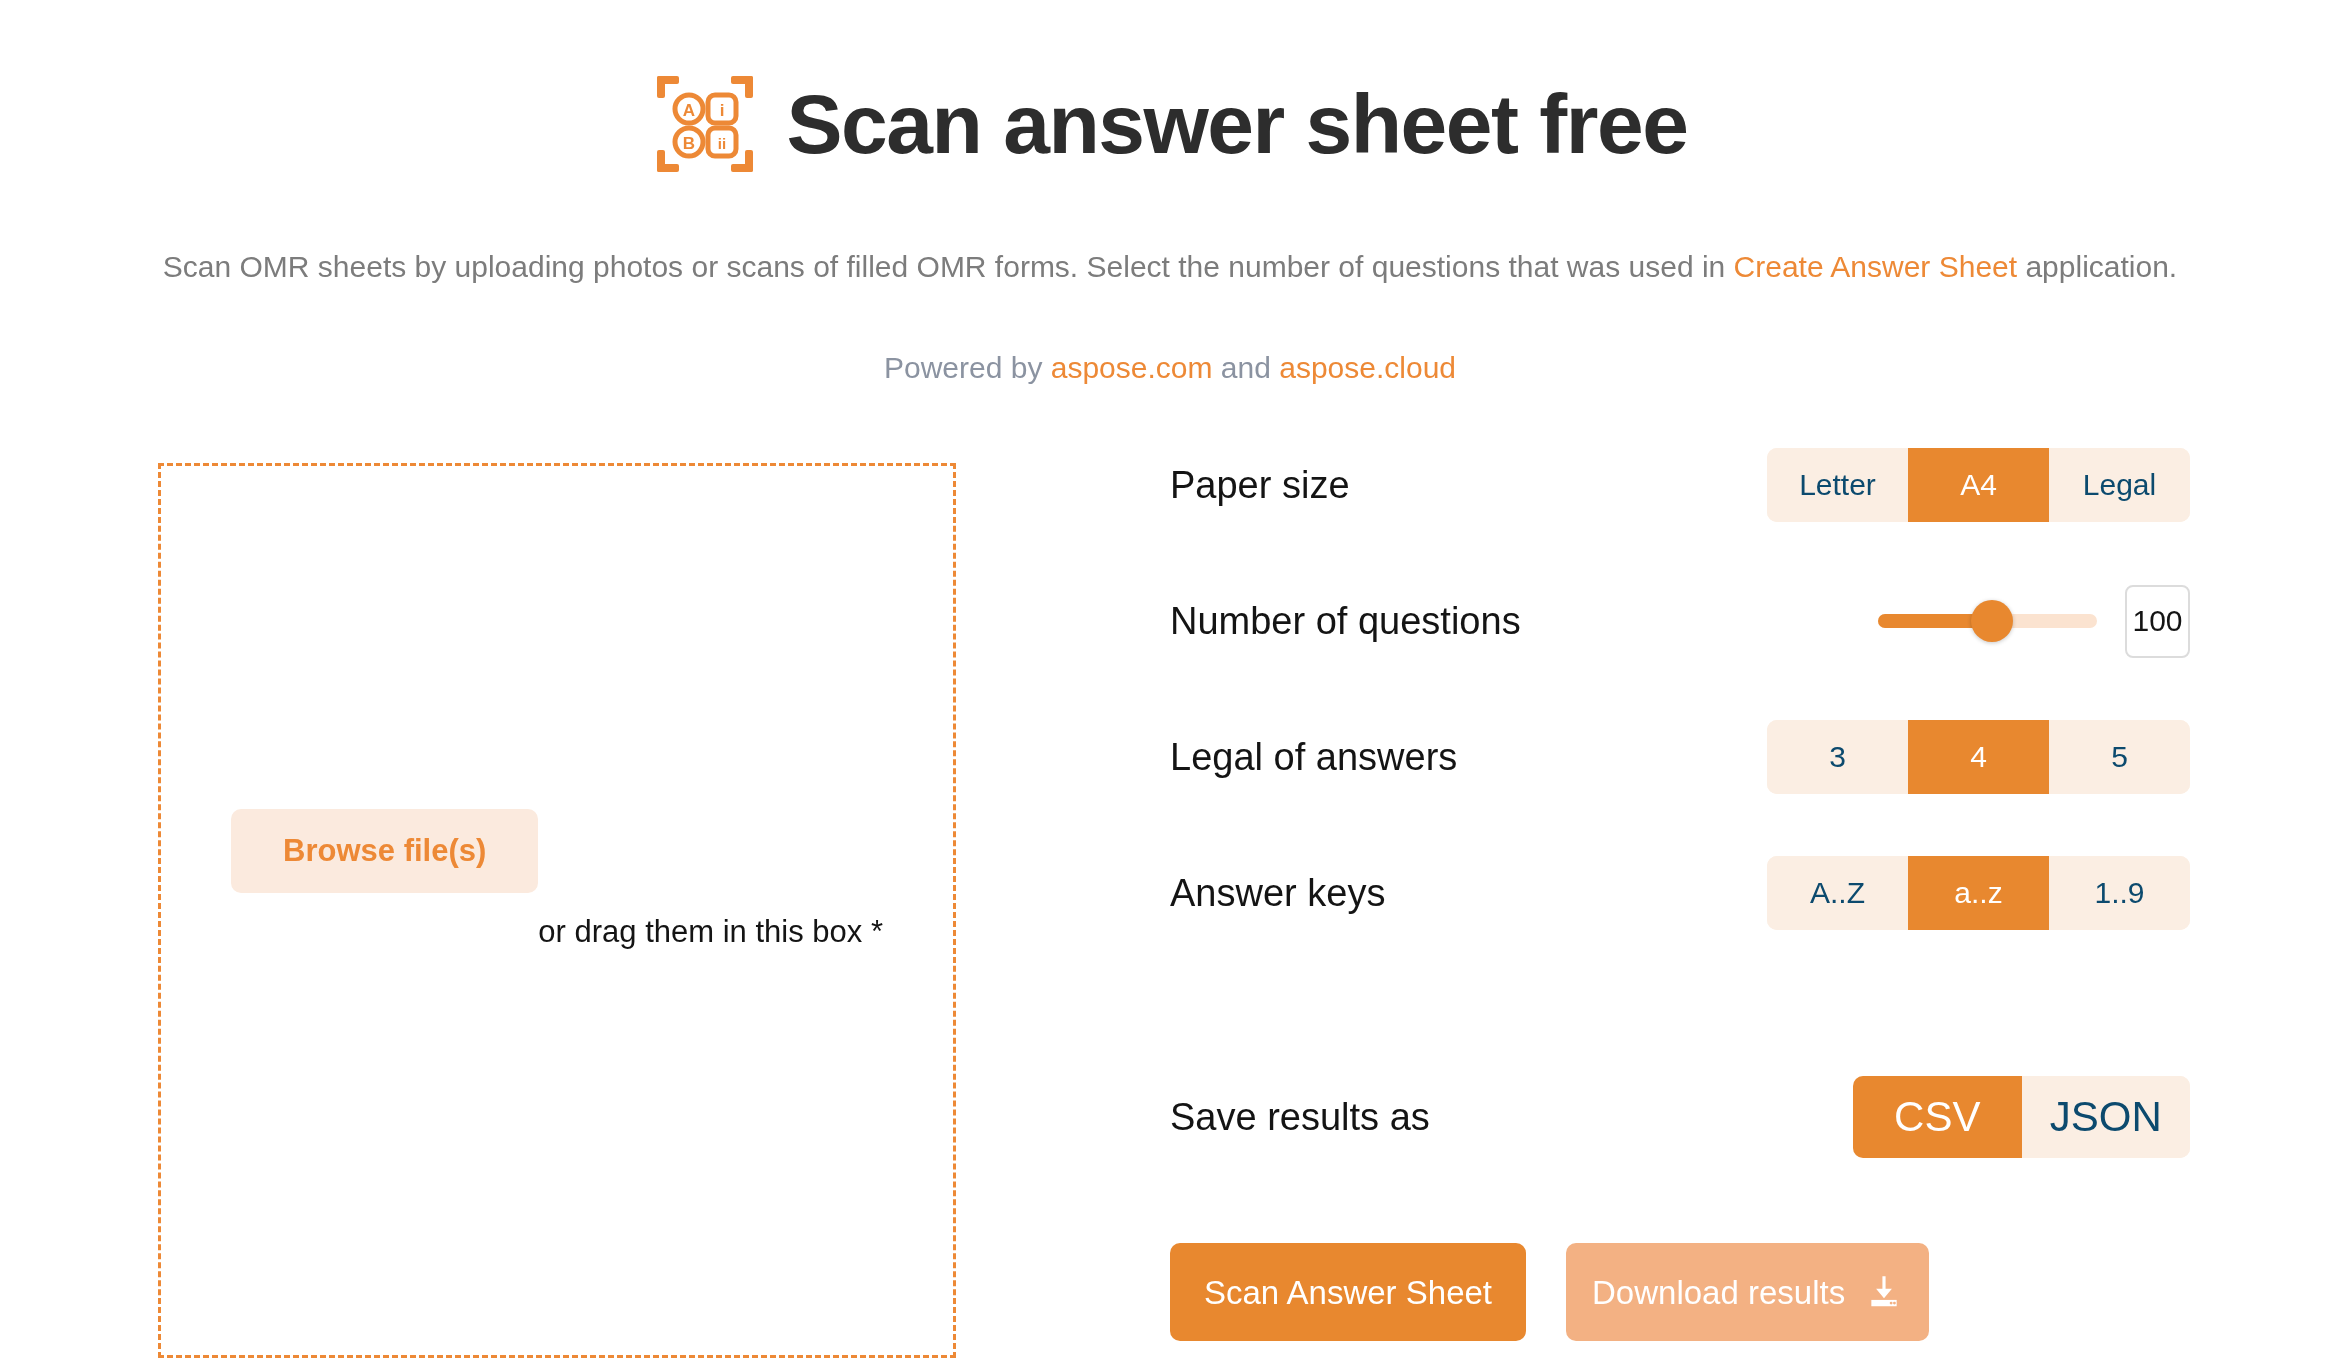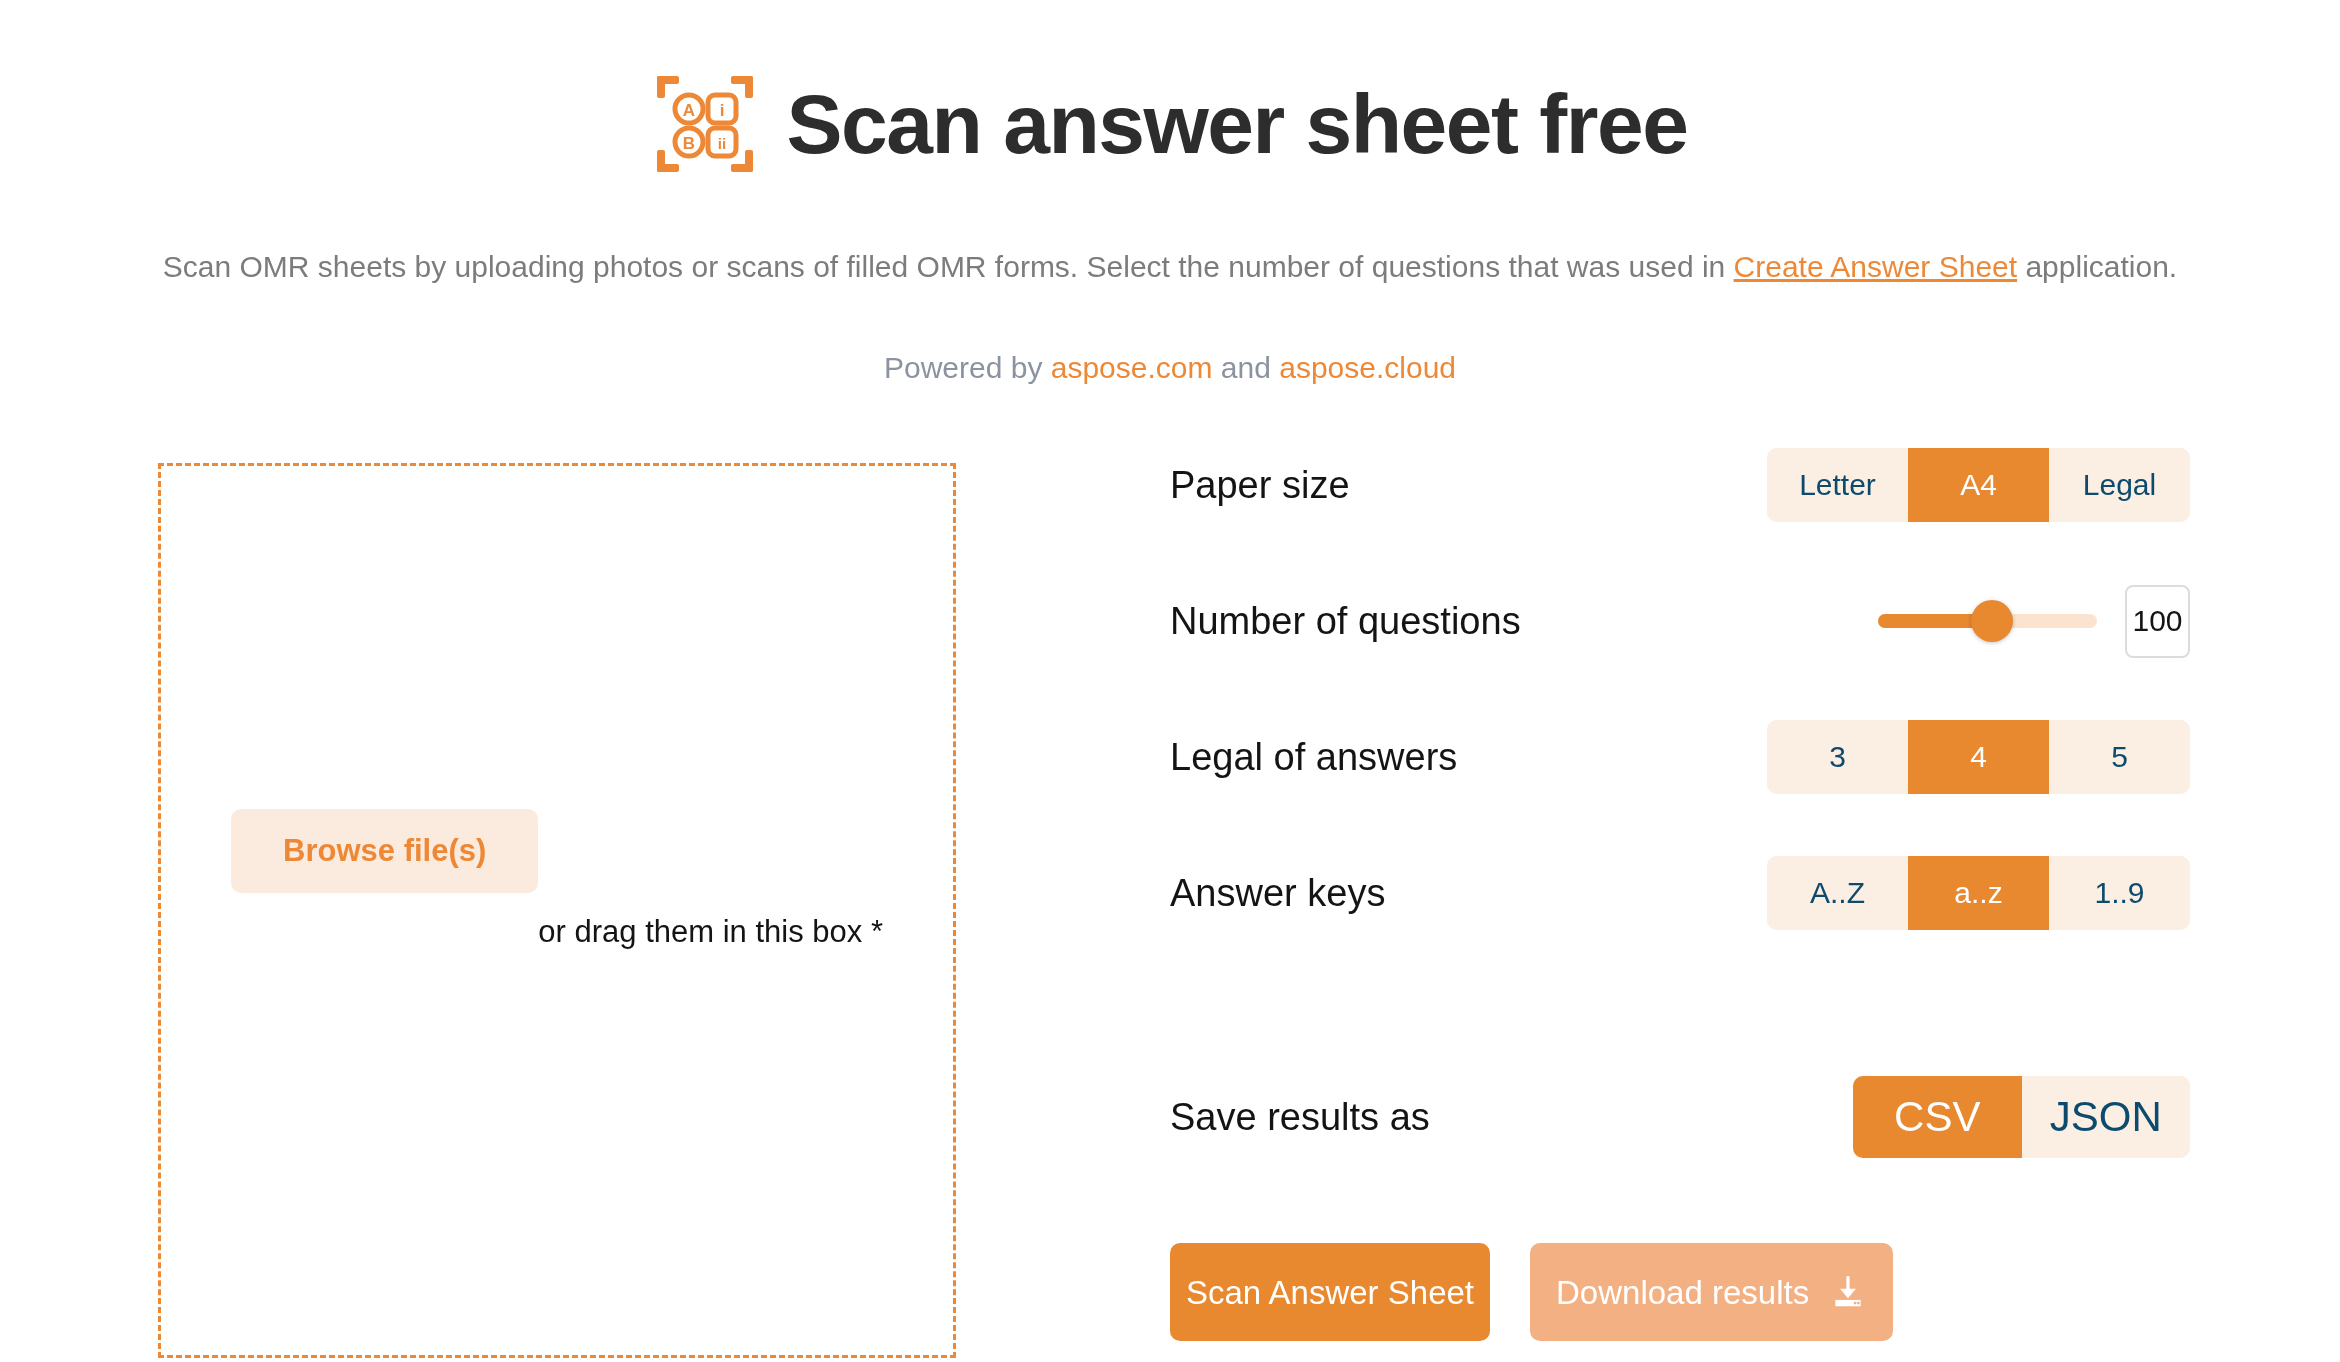--- a/index.html
+++ b/index.html
@@ -44,21 +44,20 @@
   }
   .subtitle {
     margin-top: 24px;
     font-size: 30px;
     color: #7c7c7c;
     line-height: 1.35;
     padding: 0 80px;
   }
   .subtitle .link {
     color: #ed8936;
-    text-decoration: underline;
     cursor: pointer;
   }
   .powered {
     margin-top: 64px;
     font-size: 30px;
     color: #8b93a1;
   }
   .powered .link {
     color: #ed8936;
     text-decoration: none;
@@ -233,21 +232,21 @@
     border: none;
     border-radius: 10px;
     font-family: "Liberation Sans", sans-serif;
     font-size: 33px;
     color: #ffffff;
     cursor: pointer;
     line-height: 1;
   }
   .btn-primary {
     background: #e8882f;
-    padding: 30px 16px;
+    padding: 30px 34px;
   }
   .btn-secondary {
     background: #f3b183;
     padding: 30px 26px;
     display: flex;
     align-items: center;
     gap: 20px;
     cursor: default;
   }
   .dl-icon {

